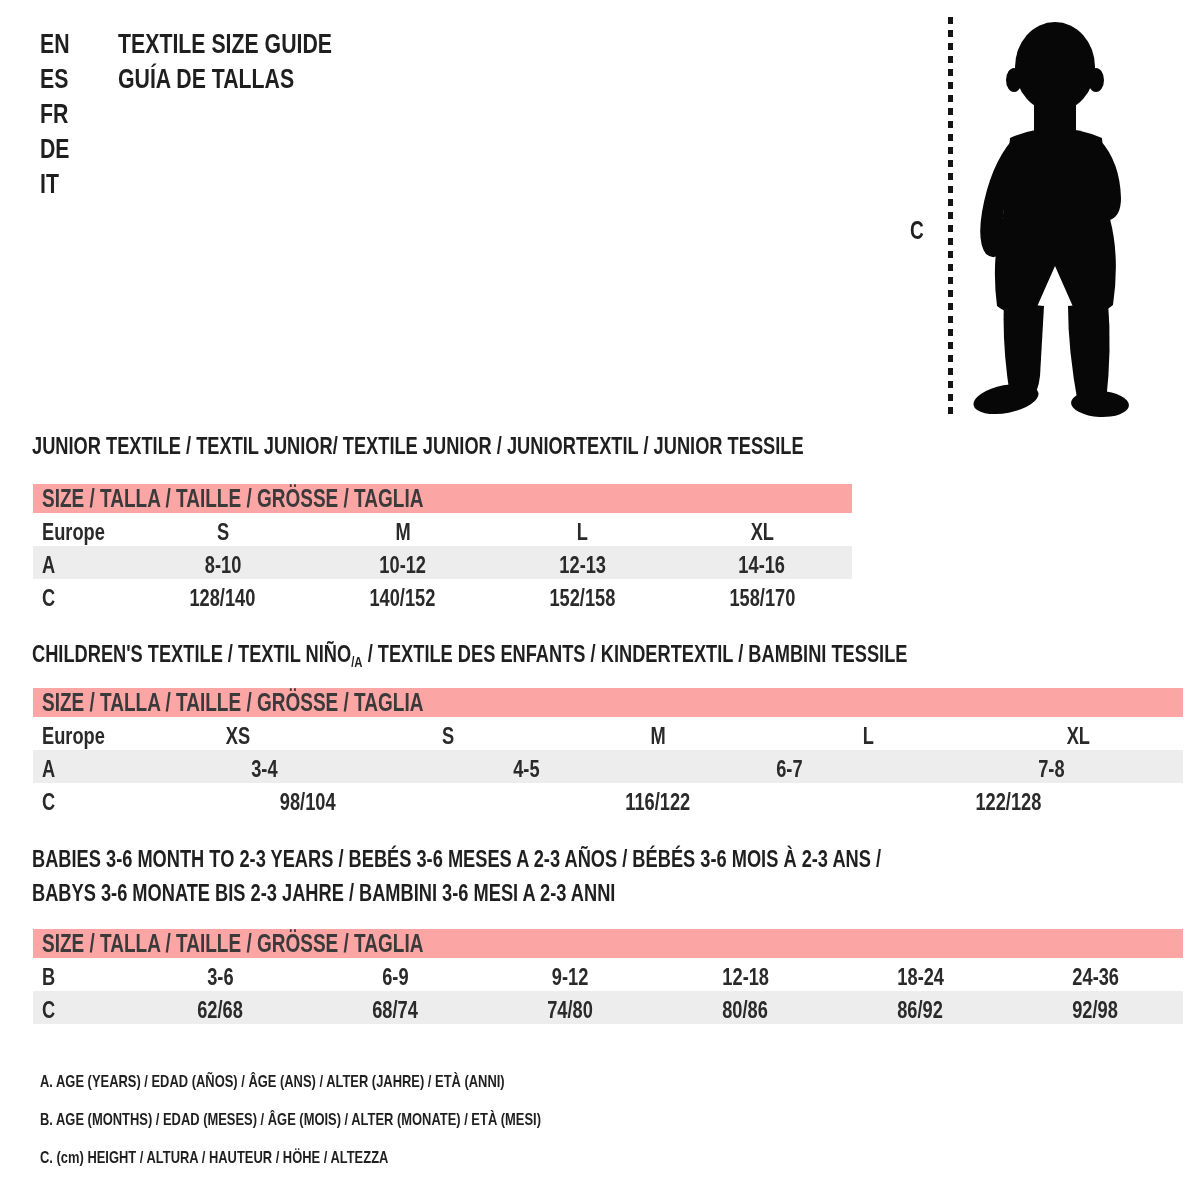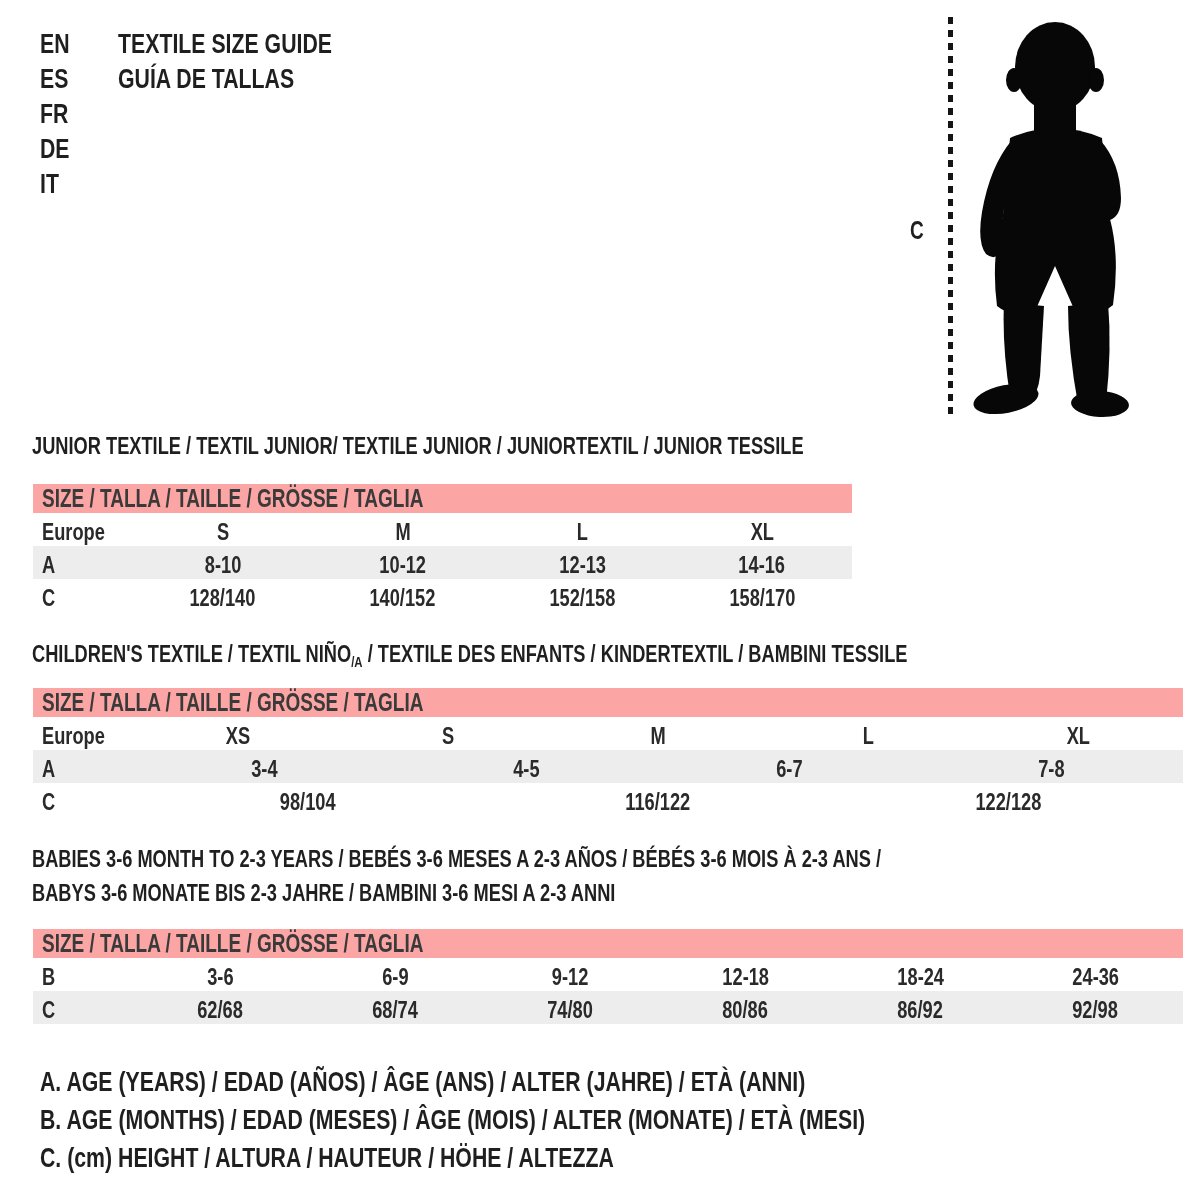--- a/index.html
+++ b/index.html
@@ -46,21 +46,21 @@
   .size-bar {
     height: 29px; background: #fca5a5; color: #3a3a3a;
     display: flex; align-items: center; padding-left: 9px; font-size: 25px;
   }
   .trow { display: flex; align-items: flex-end; height: 33px; font-size: 24px; color: #2a2a2a; }
   .trow.alt { background: #ededed; }
   .lbl { width: 100px; padding-left: 9px; }
   .val { flex: 1; text-align: center; }
 
   
-  .legend { position: absolute; left: 40px; top: 1063px; font-size: 28px; }
+  .legend { position: absolute; left: 40px; top: 1063px; font-size: 17px; }
   .legend-row { height: 38px; display: flex; align-items: center; white-space: nowrap; }
 </style>
 </head>
 <body>
 
 <div class="lang-list">
   <div class="lang-row">
     <span class="lang-code"><span class="cndL">EN</span></span>
     <span class="lang-label"><span class="cndL">TEXTILE SIZE GUIDE</span></span>
   </div>

